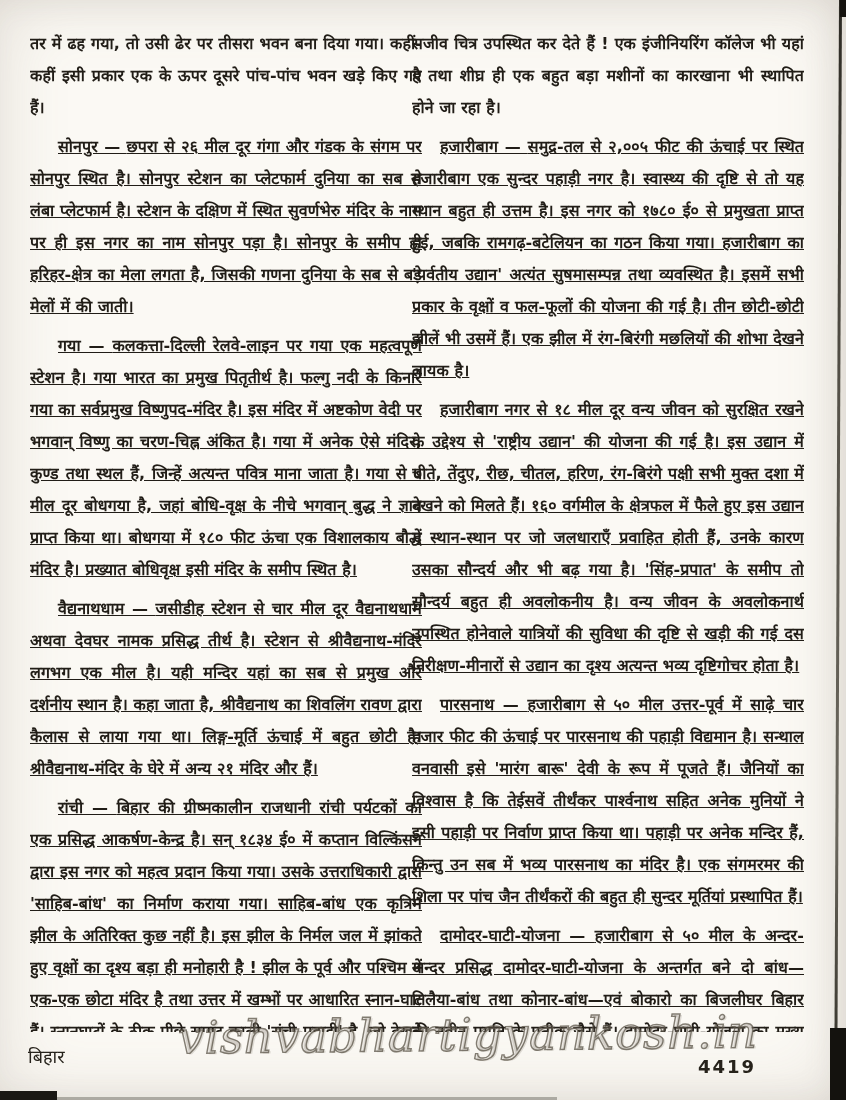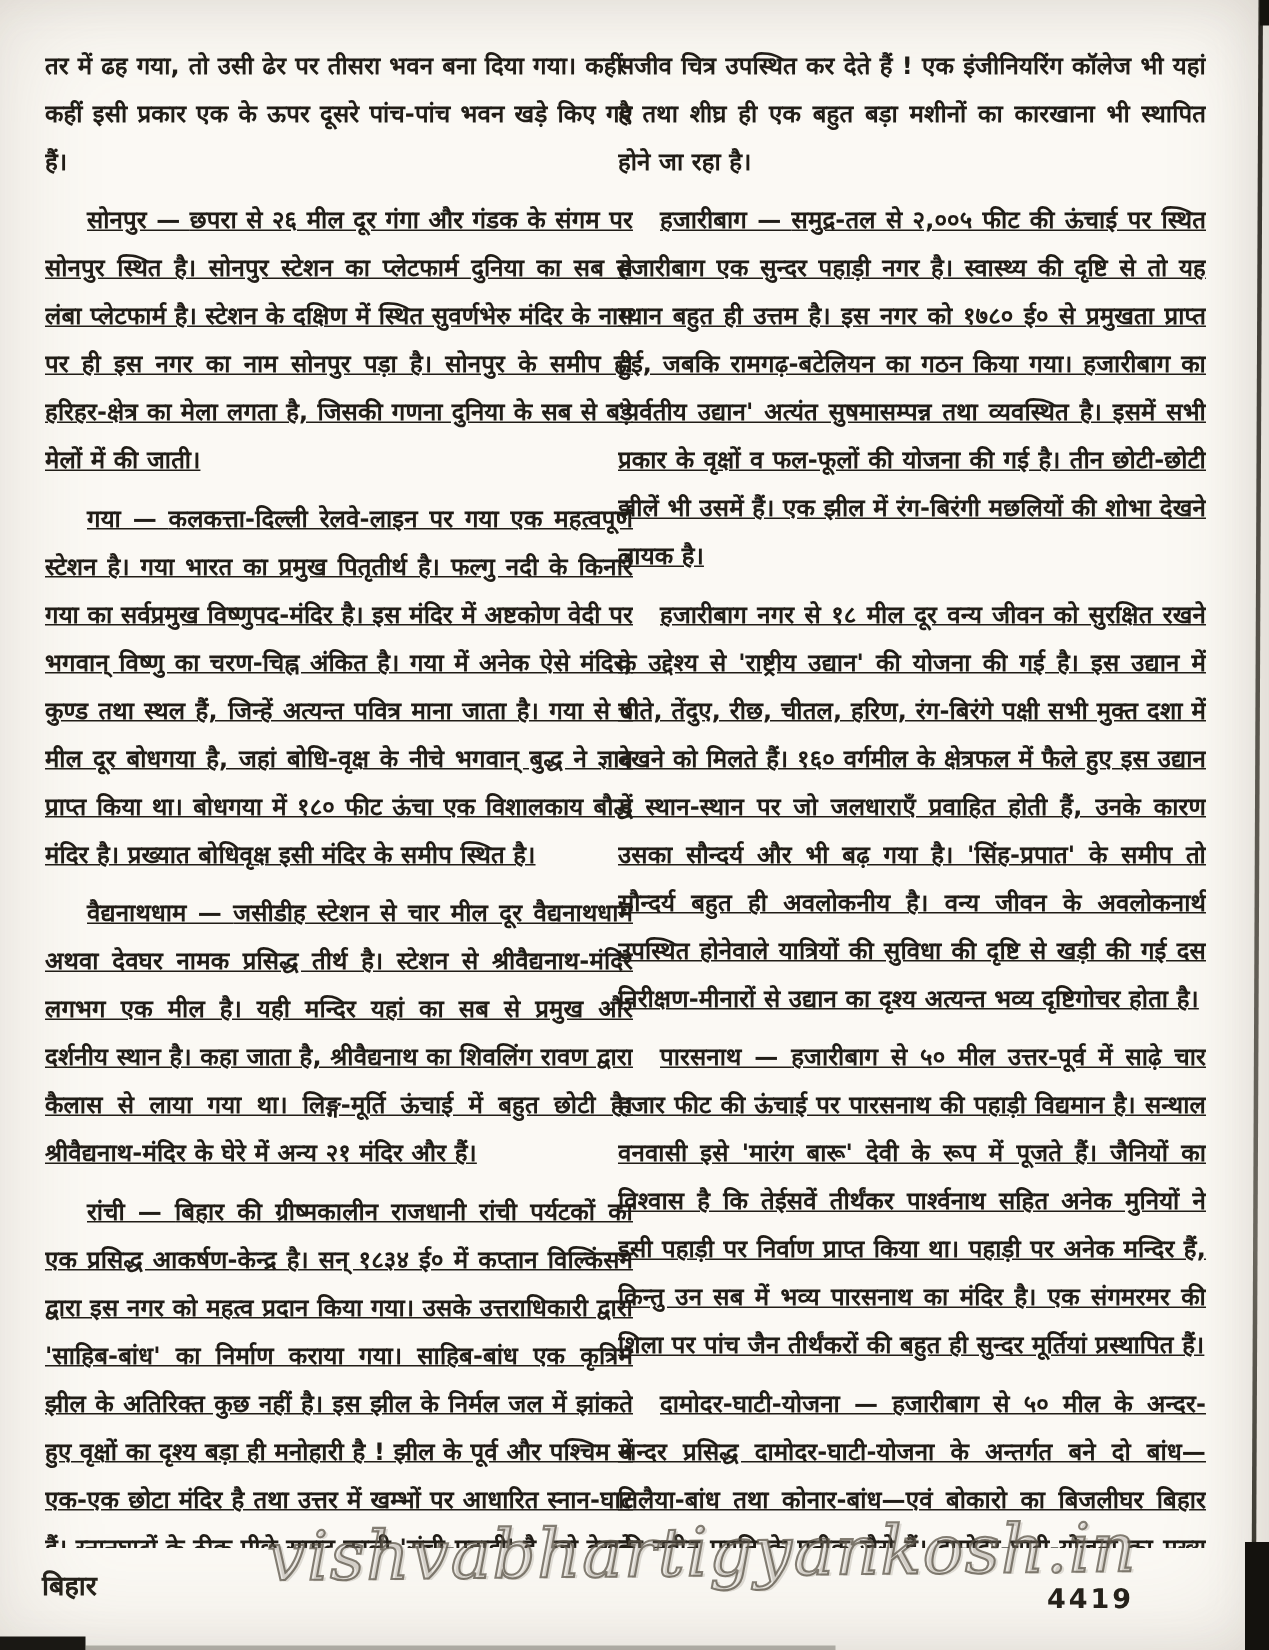--- a/index.html
+++ b/index.html
@@ -23,21 +23,21 @@
     position:absolute;left:178px;top:1008px;width:660px;
     font-family:"DejaVu Serif","Liberation Serif",serif;
     font-style:italic;font-size:45px;letter-spacing:1px;white-space:nowrap;
     color:rgba(120,112,98,0.10);
     -webkit-text-stroke:1.4px rgba(92,86,74,0.75);
     transform:rotate(-0.6deg);
     text-shadow:2px 1px 0 rgba(140,132,118,0.25);
     pointer-events:none;
   }
   .footer-left{
-    position:absolute;left:28px;top:1044px;font-size:18px;font-weight:bold;
+    position:absolute;left:28px;top:1044px;font-size:18px;font-weight:normal;
     color:#26221b;font-family:"DejaVu Sans",sans-serif;
   }
   .page-number{
     position:absolute;left:698px;top:1056px;font-size:18px;font-weight:bold;
     color:#26221b;font-family:"DejaVu Sans",sans-serif;letter-spacing:2px;
   }
   
   .edge-right-line{
     position:absolute;left:839px;top:0;width:2.5px;height:1040px;
     background:linear-gradient(180deg,#2c2a24 0%,#56524a 40%,#6b675e 80%,#3a372f 100%);

